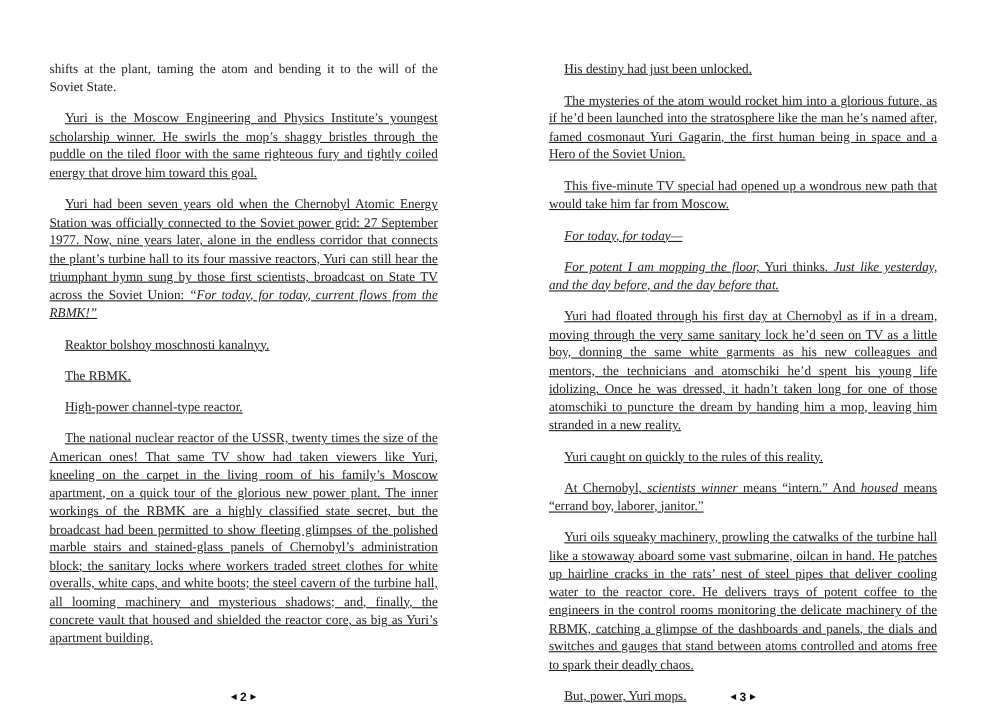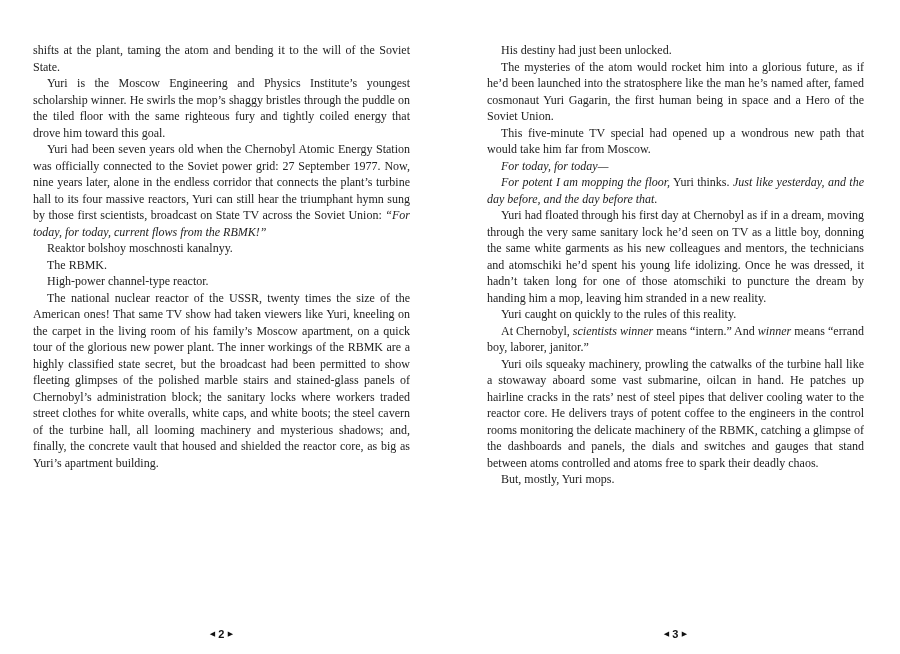--- a/index.html
+++ b/index.html
@@ -22,22 +22,22 @@
   }
   .page-left  { left: 33px;  width: 377px; }
   .page-right { left: 487px; width: 377px; }
   .page-text {
     font-size: 12px;
     line-height: 16.5px;
     text-align: justify;
     -webkit-hyphens: auto;
     hyphens: auto;
   }
-  .para { margin: 0; }
-  .para.indent { text-indent: 14px; }
+  .para { margin: 12px; }
+  .para.indent { text-indent: 14px; text-decoration: underline; }
   .para em { font-style: italic; }
   .footer {
     position: absolute;
     bottom: 12px;
     left: 0;
     right: 0;
     text-align: center;
     color: #111111;
     font-family: "Liberation Sans", "DejaVu Sans", sans-serif;
     white-space: nowrap;
@@ -74,20 +74,20 @@
 
 <section class="page page-right">
   <div class="page-text">
       <p class="para indent"><span>His destiny had just been unlocked.</span></p>
       <p class="para indent"><span>The mysteries of the atom would rocket him into a glorious future, as if he’d been launched into the stratosphere like the man he’s named after, famed cosmonaut Yuri Gagarin, the first human being in space and a Hero of the Soviet Union.</span></p>
       <p class="para indent"><span>This five-minute TV special had opened up a wondrous new path that would take him far from Moscow.</span></p>
       <p class="para indent"><em>For today, for today—</em></p>
       <p class="para indent"><em>For potent I am mopping the floor,</em><span> Yuri thinks. </span><em>Just like yesterday, and the day before, and the day before that.</em></p>
       <p class="para indent"><span>Yuri had floated through his first day at Chernobyl as if in a dream, moving through the very same sanitary lock he’d seen on TV as a little boy, donning the same white garments as his new colleagues and mentors, the technicians and atomschiki he’d spent his young life idolizing. Once he was dressed, it hadn’t taken long for one of those atomschiki to puncture the dream by handing him a mop, leaving him stranded in a new reality.</span></p>
       <p class="para indent"><span>Yuri caught on quickly to the rules of this reality.</span></p>
-      <p class="para indent"><span>At Chernobyl, </span><em>scientists winner</em><span> means “intern.” And </span><em>winner</em><span> means “errand boy, laborer, janitor.”</span></p>
+      <p class="para indent"><span>At Chernobyl, </span><em>scientists winner</em><span> means “intern.” And </span><em>housed</em><span> means “errand boy, laborer, janitor.”</span></p>
       <p class="para indent"><span>Yuri oils squeaky machinery, prowling the catwalks of the turbine hall like a stowaway aboard some vast submarine, oilcan in hand. He patches up hairline cracks in the rats’ nest of steel pipes that deliver cooling water to the reactor core. He delivers trays of potent coffee to the engineers in the control rooms monitoring the delicate machinery of the RBMK, catching a glimpse of the dashboards and panels, the dials and switches and gauges that stand between atoms controlled and atoms free to spark their deadly chaos.</span></p>
-      <p class="para indent"><span>But, mostly, Yuri mops.</span></p>
+      <p class="para indent"><span>But, power, Yuri mops.</span></p>
     </div>
   <div class="footer">
     <span class="arrow">◀</span><span class="num">3</span><span class="arrow">▶</span>
   </div>
 </section>
 
 </body></html>

